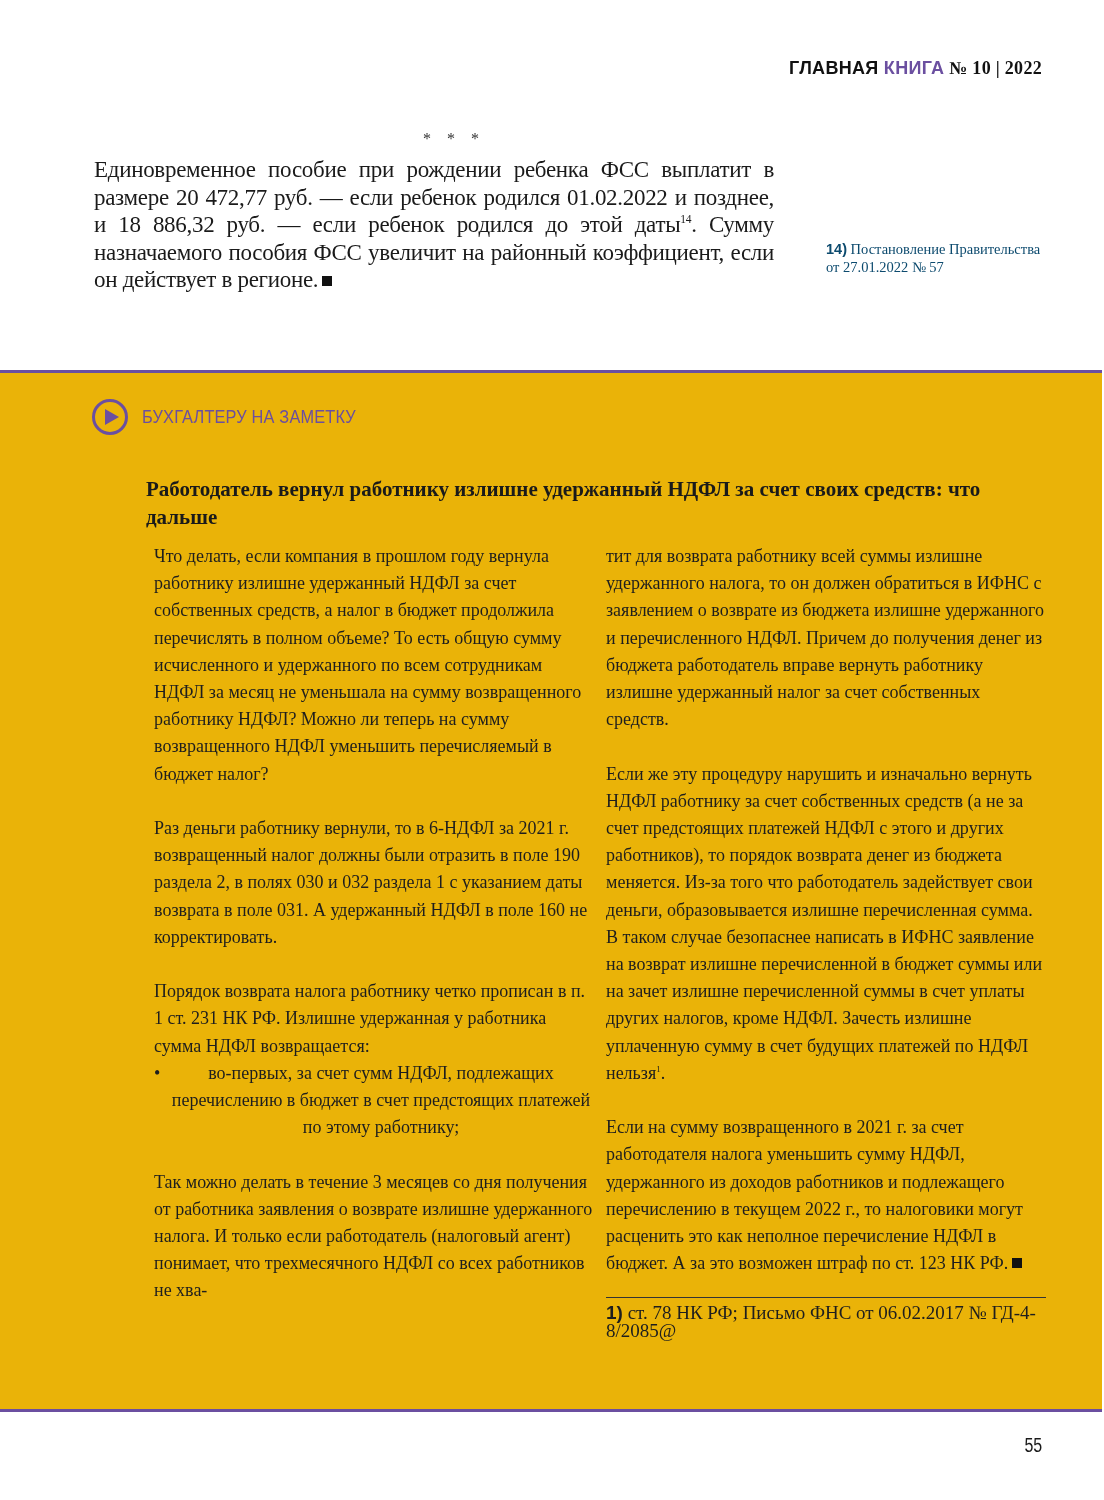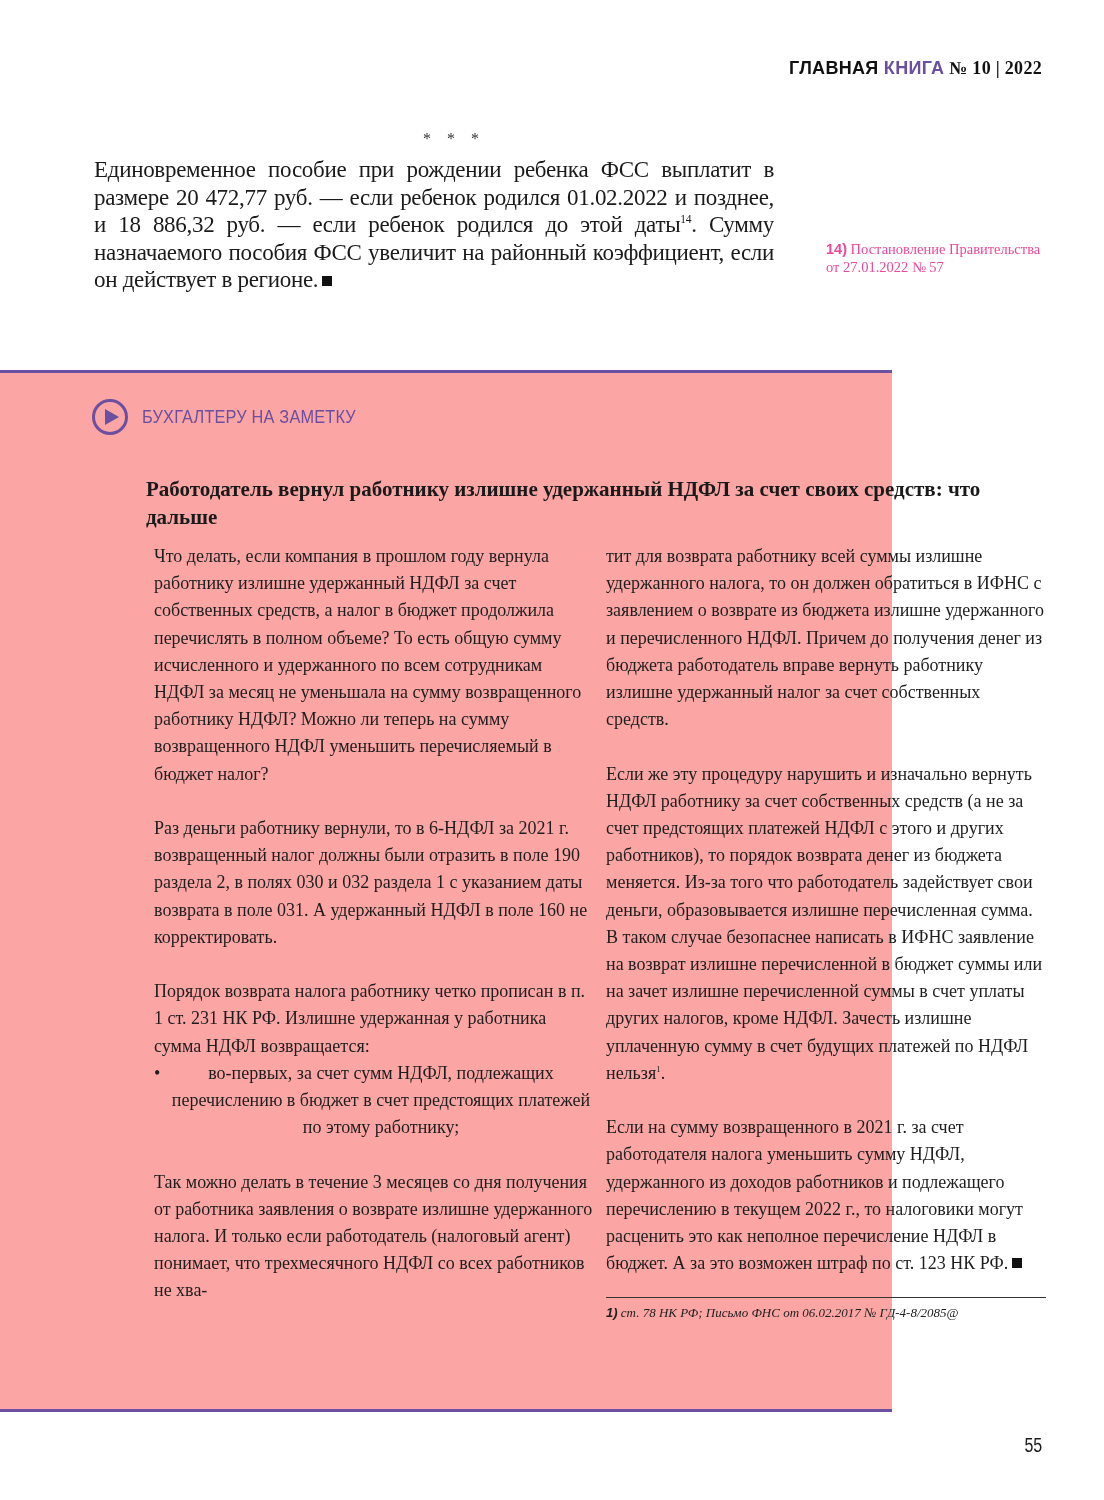--- a/index.html
+++ b/index.html
@@ -20,27 +20,27 @@
   .asterisks { text-align: center; font-size: 16px; letter-spacing: 6px; margin-left: 40px; color: #333; }
   .top-para {
     font-size: 23px; line-height: 27.5px; margin: 8px 0 12px 0; text-align: justify;
     font-family: "Liberation Serif", serif; letter-spacing: -0.3px;
   }
   sup { font-size: 0.5em; vertical-align: super; line-height: 0; }
   .end-mark { display: inline-block; width: 10px; height: 10px; background: #111; margin-left: 4px; vertical-align: 1px; }
 
   .side-note {
     position: absolute; left: 826px; top: 240px; width: 220px;
-    font-size: 14.5px; line-height: 18px; color: #ec4899;
+    font-size: 14.5px; line-height: 18px; color: #0c4a6e;
   }
   .side-note b { font-family: "Liberation Sans", sans-serif; font-weight: bold; }
 
   .box {
-    position: absolute; left: 0; top: 370px; width: 892px; height: 1042px;
-    background: #fca5a5; border-top: 3px solid #6b4fa0; border-bottom: 3px solid #6b4fa0;
+    position: absolute; left: 0; top: 370px; width: 1102px; height: 1042px;
+    background: #eab308; border-top: 3px solid #6b4fa0; border-bottom: 3px solid #6b4fa0;
     box-sizing: border-box;
   }
   .box-header { position: absolute; left: 92px; top: 26px; display: flex; align-items: center; }
   .play-icon {
     width: 36px; height: 36px; border: 3px solid #6b4fa0; border-radius: 50%;
     display: flex; align-items: center; justify-content: center; box-sizing: border-box;
   }
   .play-icon svg { display: block; margin-left: 3px; }
   .box-label {
     margin-left: 14px; font-family: "Liberation Sans", sans-serif; font-size: 19px;
@@ -54,21 +54,21 @@
     position: absolute; top: 170px; width: 440px;
     font-size: 18px; line-height: 27.2px; color: #1e1e1e;
   }
   .col.left { left: 154px; }
   .col.right { left: 606px; }
   .col p { margin: 0 0 27.2px 0; }
   .col ul { margin: 0 0 27.2px 0; padding: 0; list-style: none; text-align: center; }
   .col li { padding-left: 14px; position: relative; }
   .col li::before { content: "•"; position: absolute; left: 0; }
   .footnote-rule { border: 0; border-top: 1px solid #333; margin: -8px 0 6px 0; }
-  .footnote { font-size: 13px; line-height: 18px; font-style: italic; }
+  .footnote { font-size: 19px; line-height: 18px; }
   .footnote b { font-family: "Liberation Sans", sans-serif; }
 
   .page-num {
     position: absolute; right: 62px; top: 1434px; font-size: 20px;
     font-family: "Liberation Sans", sans-serif; transform: scaleX(0.8); transform-origin: right center;
   }
 </style>
 </head>
 <body>
 

